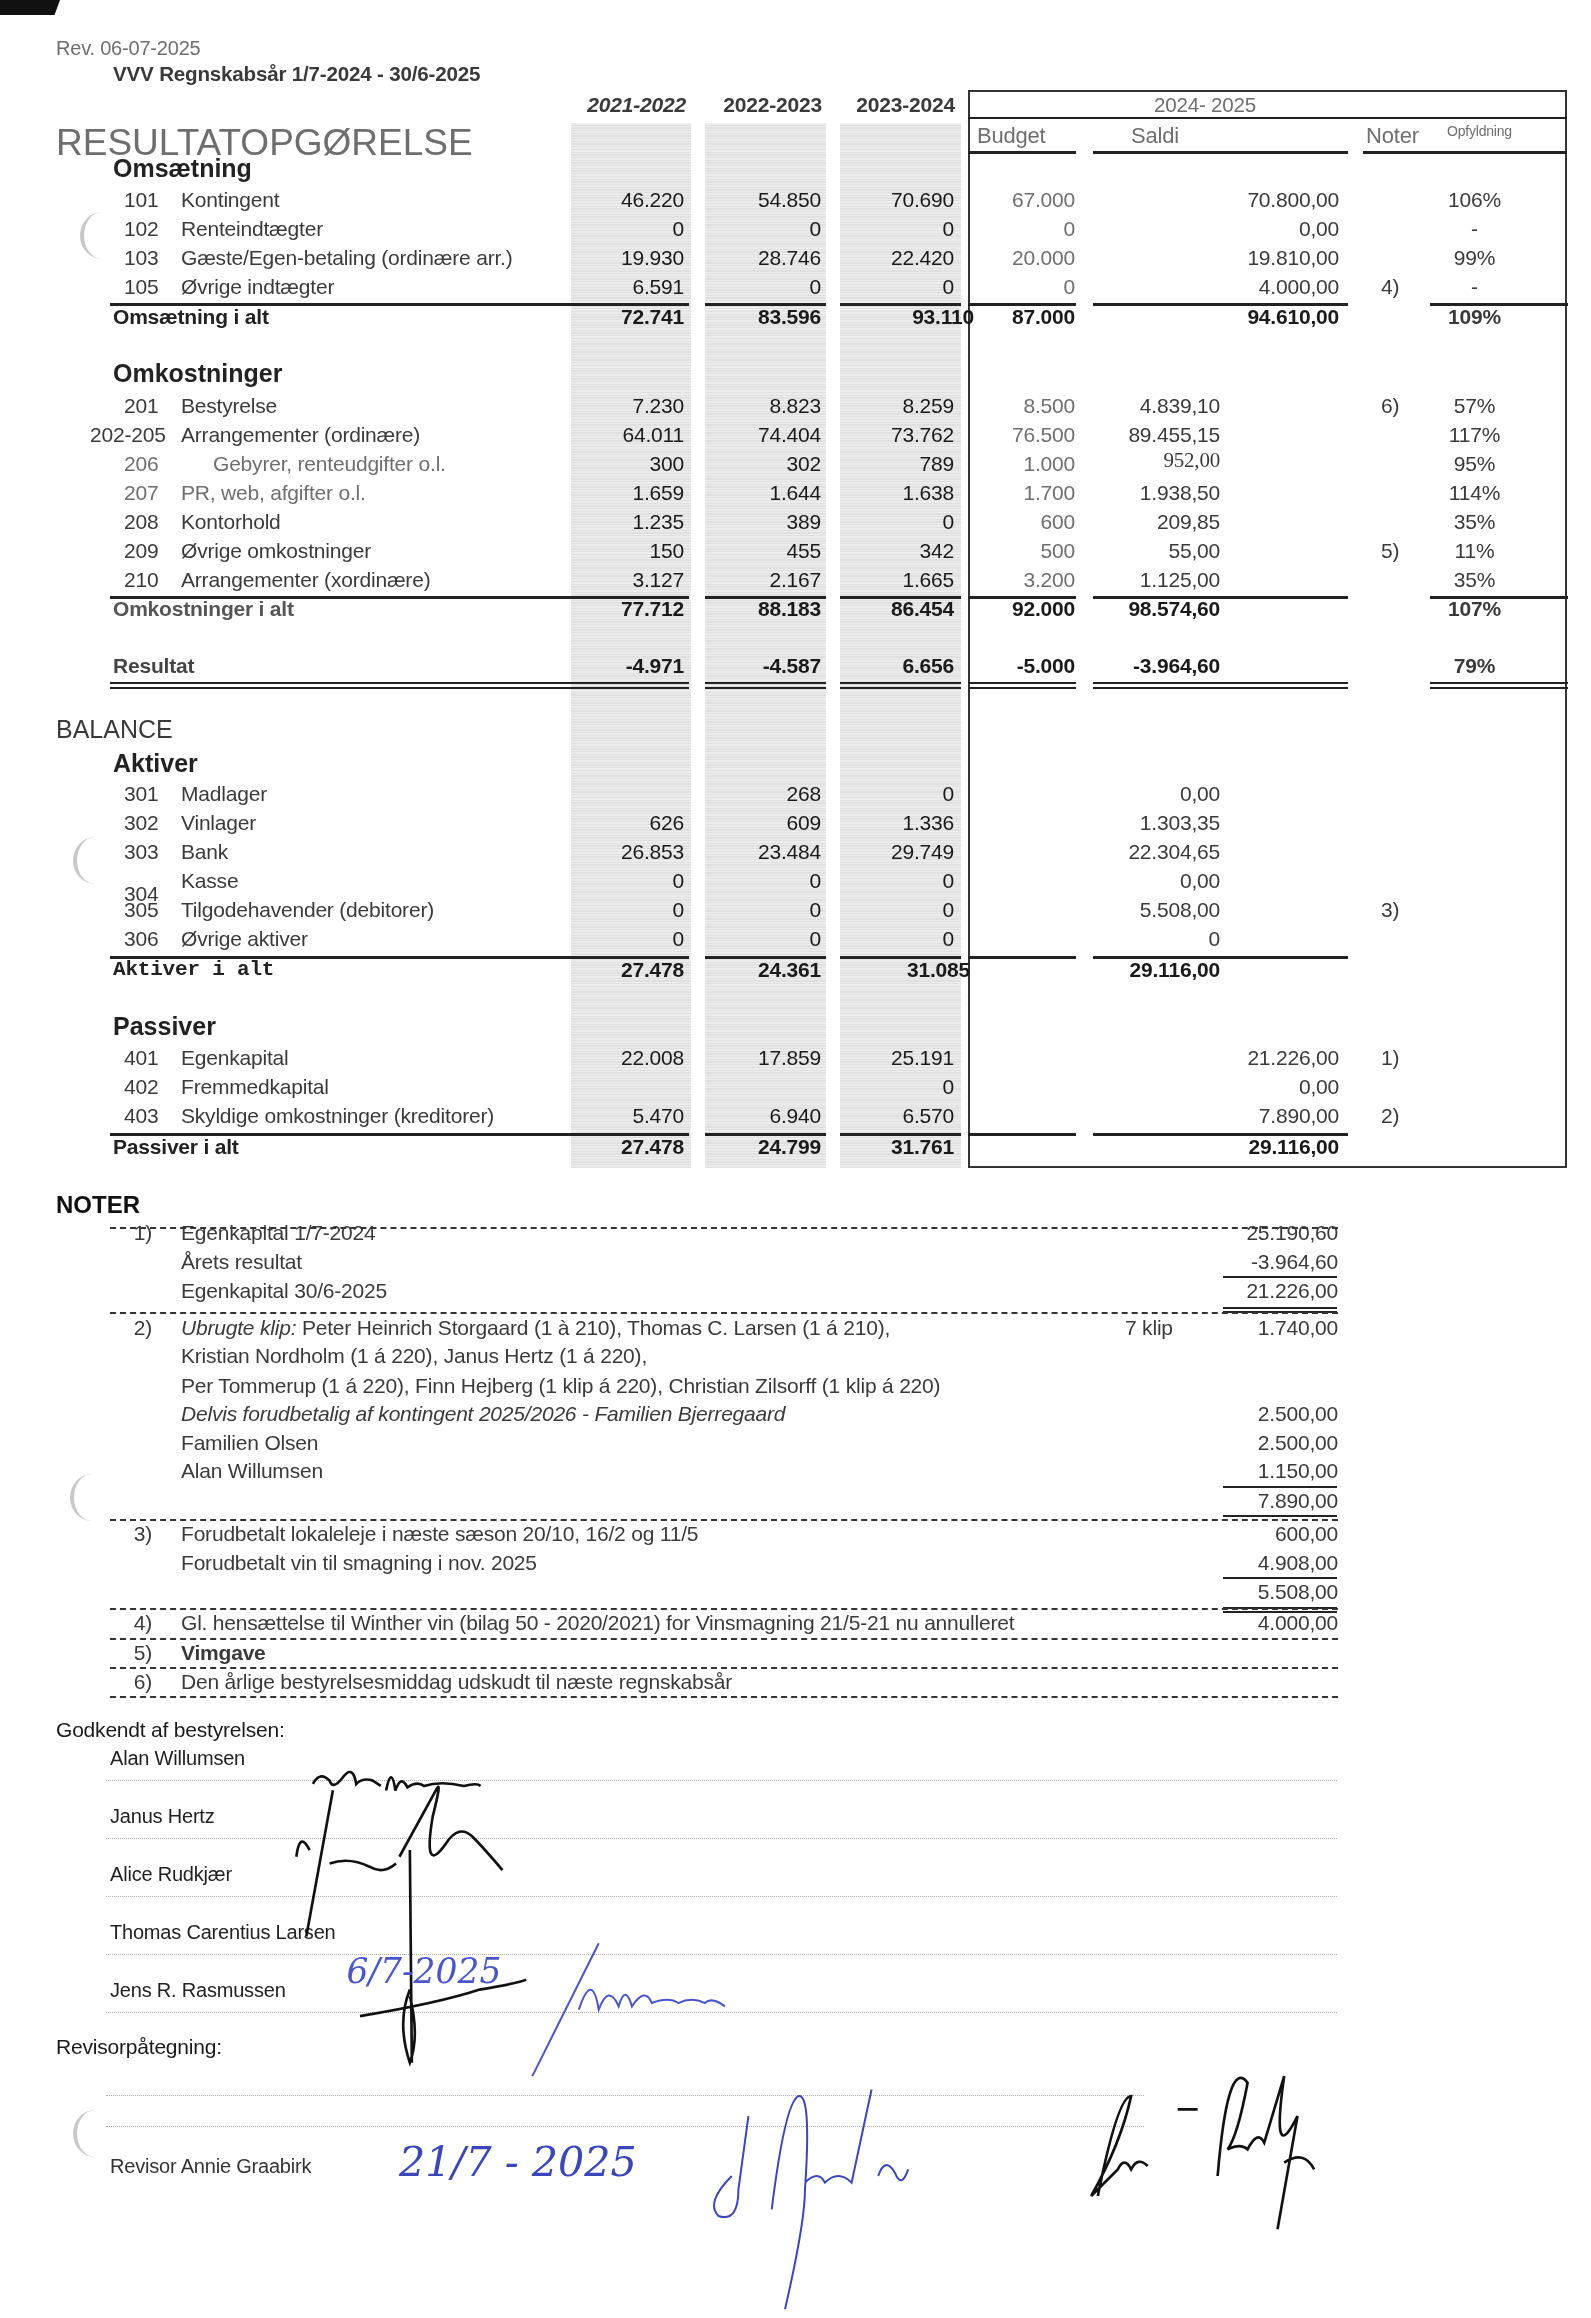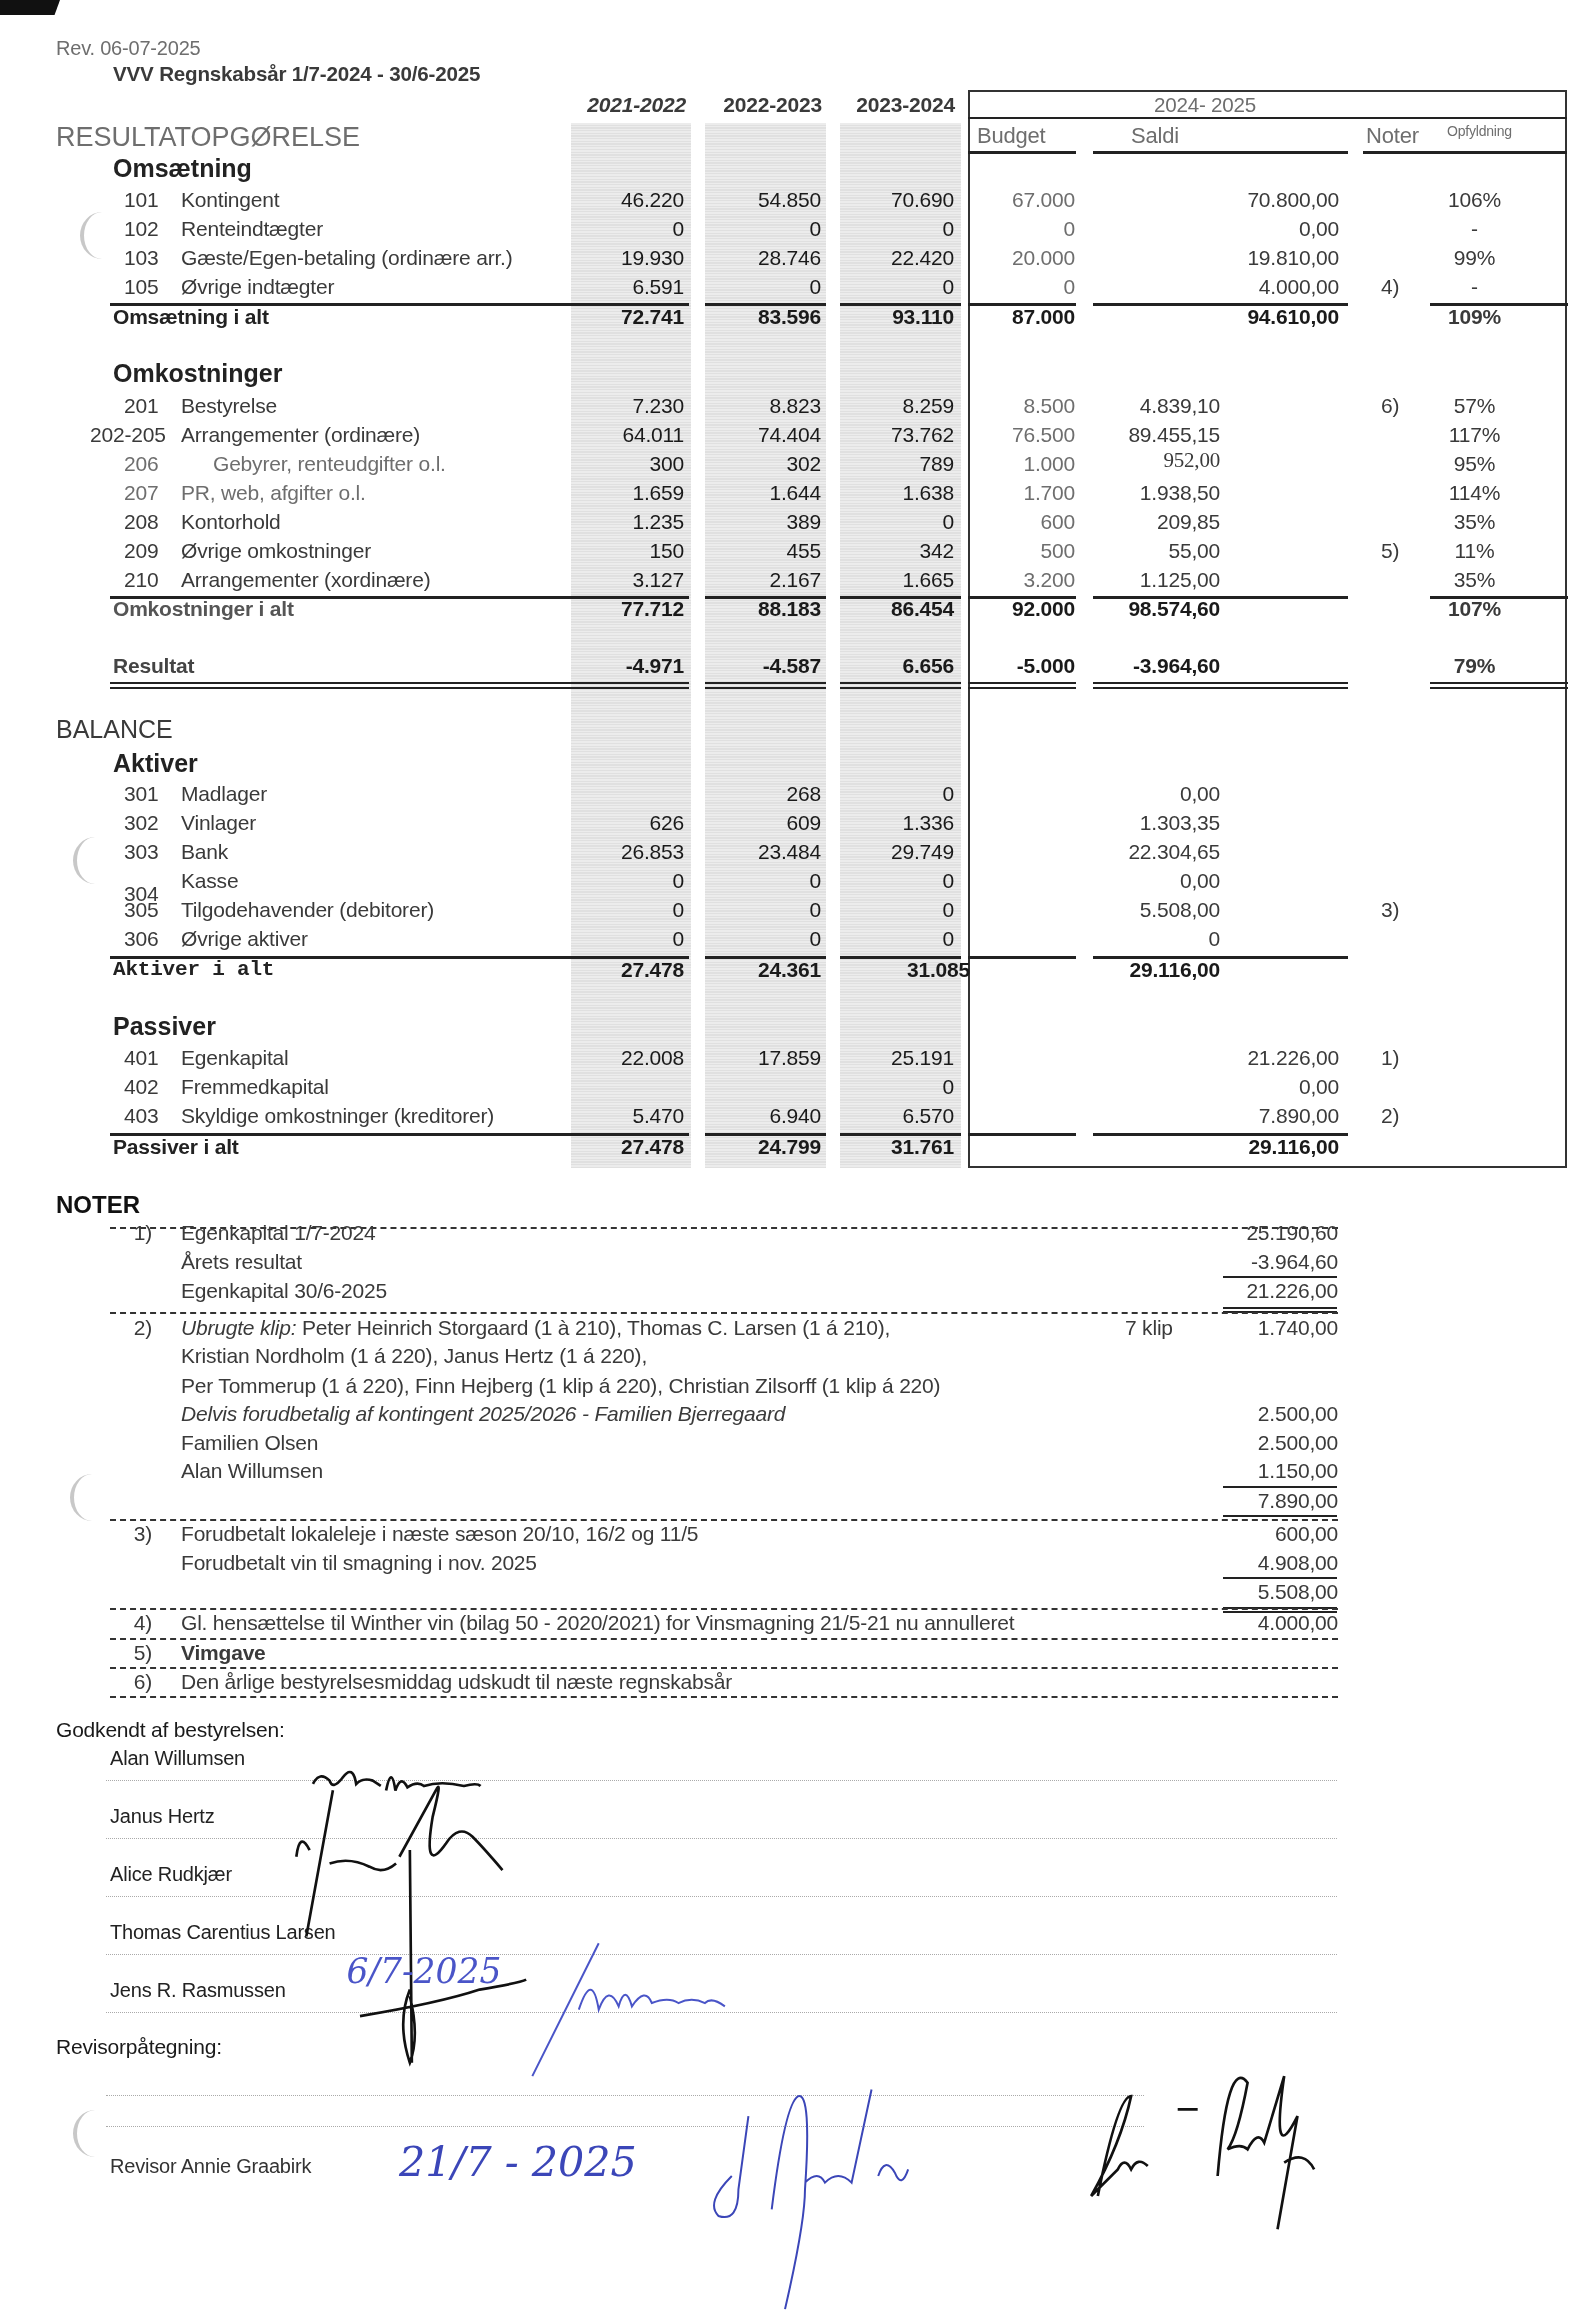--- a/index.html
+++ b/index.html
@@ -49,21 +49,21 @@
 <div class="hline thin" style="left:968px;top:117px;width:599px;"></div>
 <div class="hline" style="left:968px;top:151px;width:108px;"></div>
 <div class="hline" style="left:1093px;top:151px;width:255px;"></div>
 <div class="hline" style="left:1363px;top:151px;width:204px;"></div>
 <div class="abs txt c gray" style="left:1065px;top:93px;width:280px;font-size:20.6px;">2024- 2025</div>
 <div class="abs txt gray" style="left:977px;top:123px;font-size:22px;">Budget</div>
 <div class="abs txt gray" style="left:1131px;top:123px;font-size:22px;">Saldi</div>
 <div class="abs txt gray" style="left:1366px;top:123px;font-size:22px;">Noter</div>
 <div class="abs txt gray" style="left:1447px;top:123px;font-size:14px;">Opfyldning</div>
 
-<div class="abs gray" style="left:56px;top:122px;font-size:27px;">RESULTATOPGØRELSE</div>
+<div class="abs gray" style="left:56px;top:122px;font-size:37px;">RESULTATOPGØRELSE</div>
 <div class="abs" style="left:113px;top:154px;font-size:25px;font-weight:bold;color:#222;">Omsætning</div>
 
 <div id="oms-rows">
     <div>
       <div class="abs txt mid" style="left:124px;top:188px;">101</div>
       <div class="abs txt mid" style="left:181px;top:188px;">Kontingent</div>
       <div class="abs txt r" style="left:511px;width:173px;top:188px;">46.220</div>
       <div class="abs txt r" style="left:648px;width:173px;top:188px;">54.850</div>
       <div class="abs txt r" style="left:781px;width:173px;top:188px;">70.690</div>
       <div class="abs txt r gray" style="left:902px;width:173px;top:188px;">67.000</div>
@@ -107,21 +107,21 @@
     <div class="hline" style="left:110px;top:303px;width:579px;"></div>
     <div class="hline" style="left:705px;top:303px;width:121px;"></div>
     <div class="hline" style="left:840px;top:303px;width:121px;"></div>
     <div class="hline" style="left:968px;top:303px;width:108px;"></div>
     <div class="hline" style="left:1093px;top:303px;width:255px;"></div>
     <div class="hline" style="left:1430px;top:303px;width:138px;"></div>
     <div>
       <div class="abs txt bold" style="left:113px;top:305px;color:#222;">Omsætning i alt</div>
       <div class="abs txt r bold" style="left:511px;width:173px;top:305px;">72.741</div>
       <div class="abs txt r bold" style="left:648px;width:173px;top:305px;">83.596</div>
-      <div class="abs txt r bold" style="left:781px;width:173px;top:305px;">93.110</div>
+      <div class="abs txt r bold" style="left:781px;width:173px;top:305px;padding-left:20px;">93.110</div>
       <div class="abs txt r bold" style="left:902px;width:173px;top:305px;">87.000</div>
       <div class="abs txt r bold" style="left:1166px;width:173px;top:305px;">94.610,00</div>
       <div class="abs txt c bold mid" style="left:1428px;width:93px;top:305px;">109%</div>
     </div>
   </div>
 <div id="omk-rows">
     <div>
       <div class="abs txt mid" style="left:124px;top:394px;">201</div>
       <div class="abs txt mid" style="left:181px;top:394px;">Bestyrelse</div>
       <div class="abs txt r" style="left:511px;width:173px;top:394px;">7.230</div>

